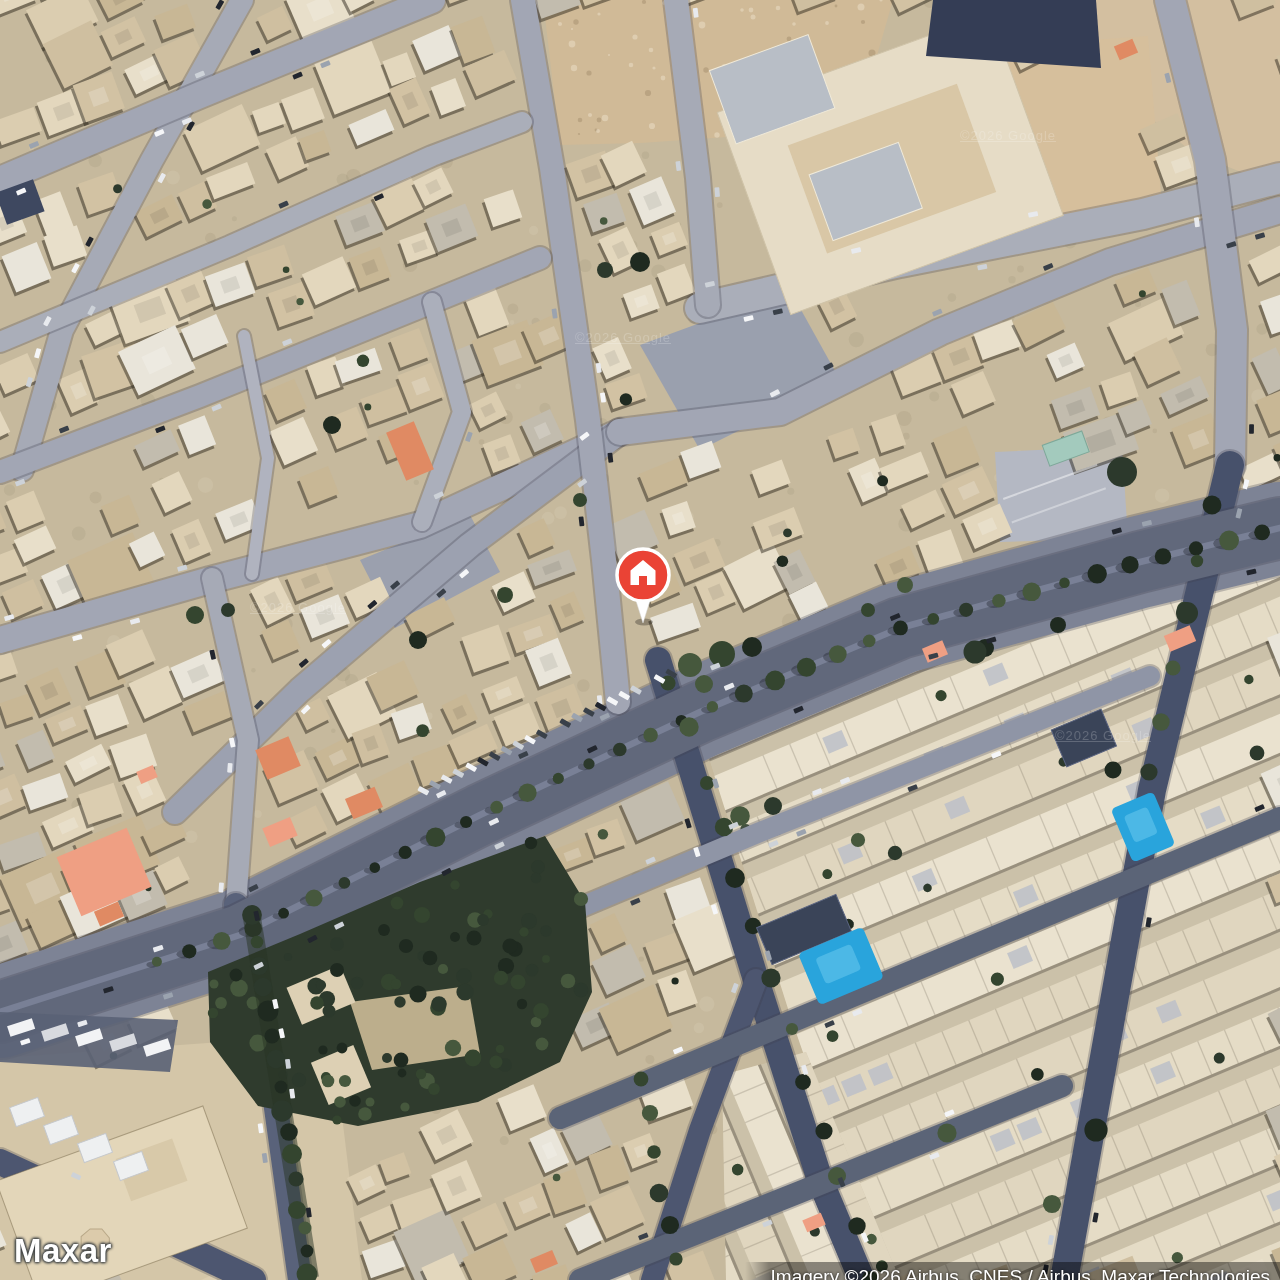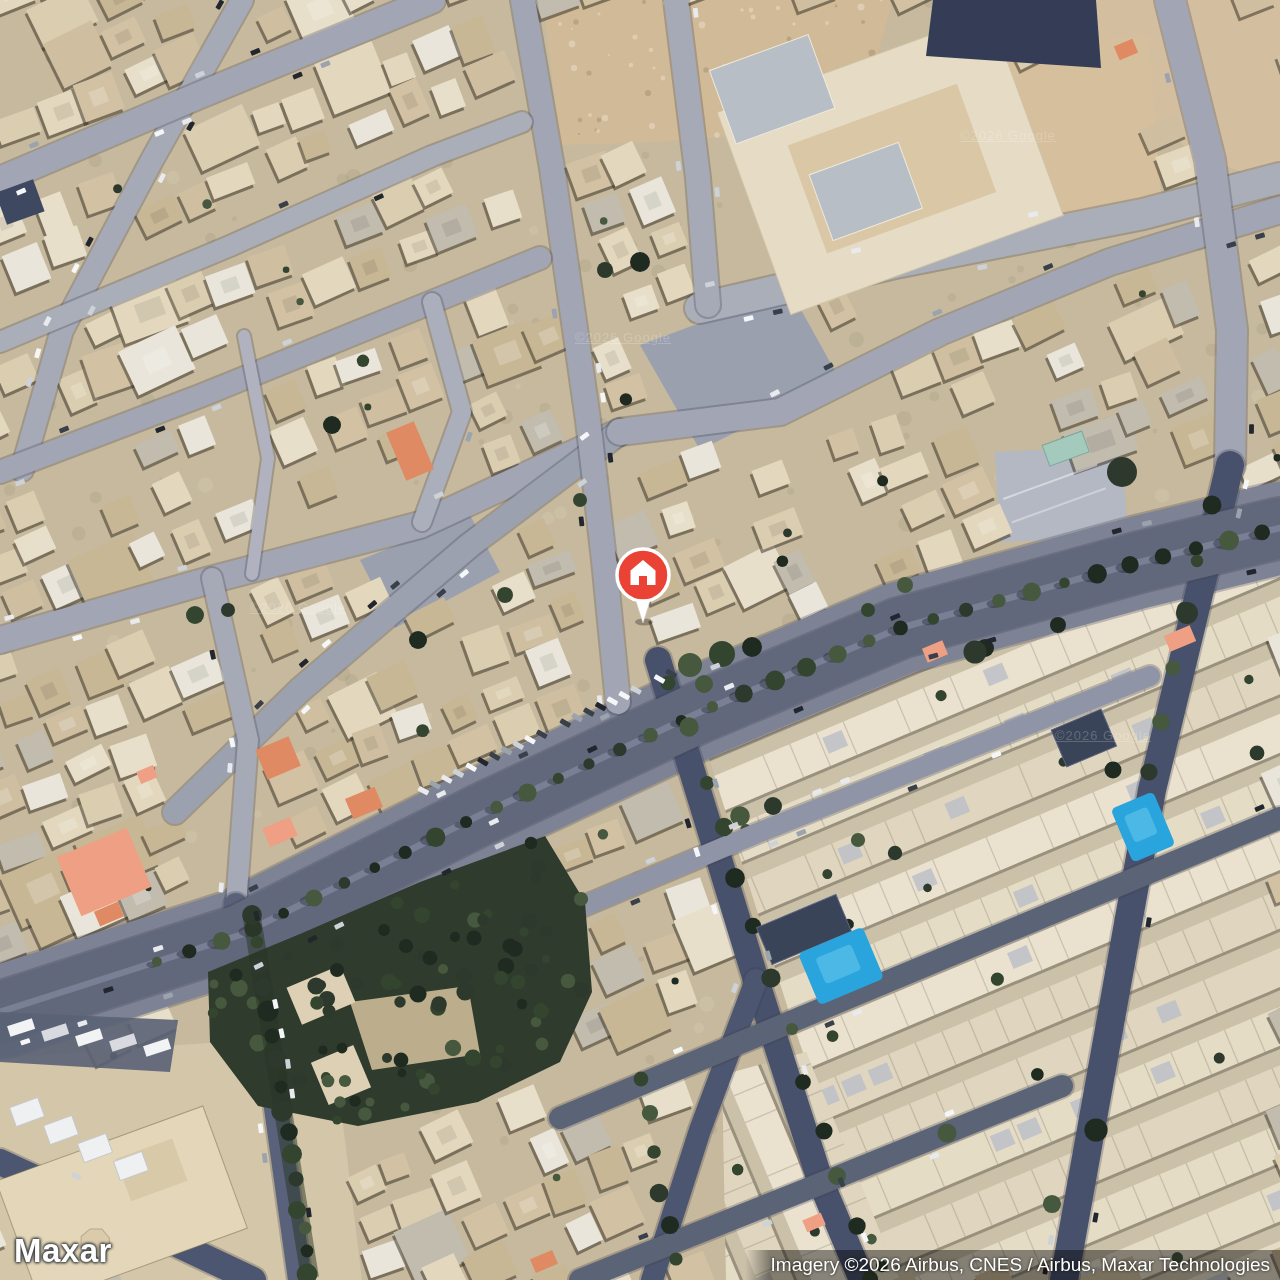--- a/index.html
+++ b/index.html
@@ -3,21 +3,21 @@
 <meta charset="utf-8">
 <style>
   html,body{margin:0;padding:0;background:#000;}
   #stage{position:relative;width:1280px;height:1280px;overflow:hidden;
          font-family:"Liberation Sans",sans-serif;background:#c6b99d;}
   #map{position:absolute;left:0;top:0;}
   .logo{position:absolute;left:14px;bottom:10px;font-size:33px;font-weight:bold;
         color:#fff;letter-spacing:.5px;
         text-shadow:0 1px 3px rgba(60,64,67,.9),1px 0 3px rgba(60,64,67,.9),
                     -1px 0 3px rgba(60,64,67,.9),0 -1px 3px rgba(60,64,67,.9);}
-  .attribution{position:absolute;right:0;bottom:0;height:30px;line-height:30px;
+  .attribution{position:absolute;right:0;bottom:0;height:18px;line-height:30px;
         padding:0 10px 0 26px;font-size:19px;color:#fff;white-space:nowrap;
         background:linear-gradient(90deg,rgba(0,0,0,0),rgba(0,0,0,.42) 24px);
         text-shadow:0 0 3px rgba(0,0,0,.9);}
   .watermark{position:absolute;font-size:13px;color:rgba(255,255,255,.20);
         letter-spacing:1px;pointer-events:none;text-decoration:underline;}
 </style>
 </head>
 <body>
 
 <div id="stage">

